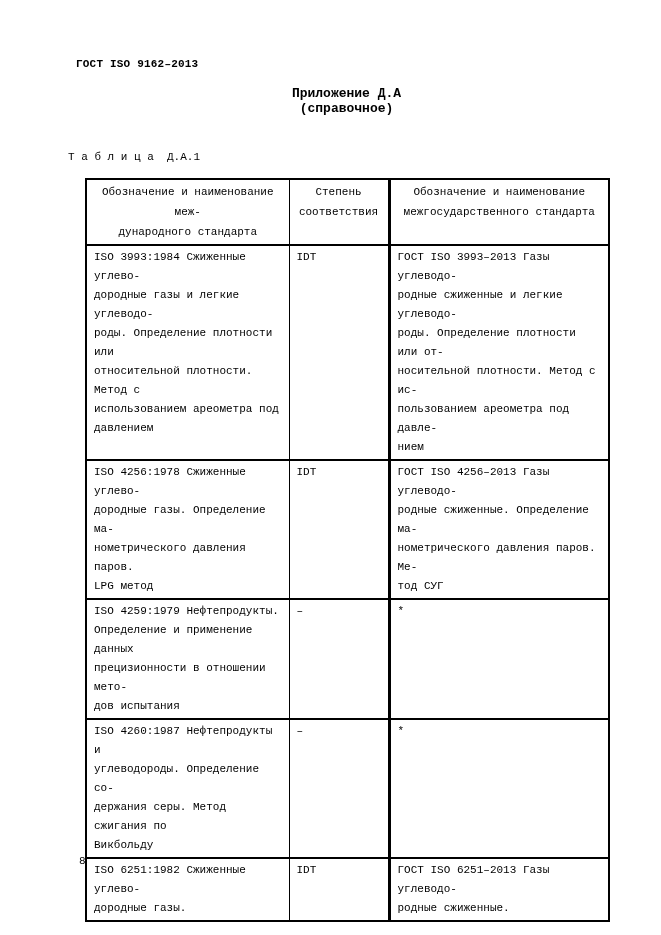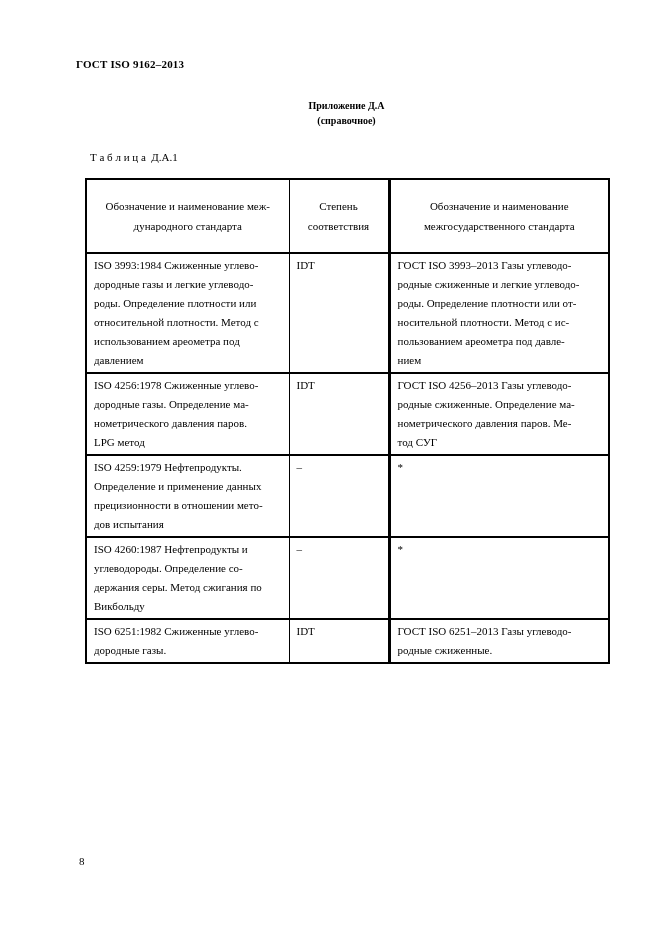--- a/index.html
+++ b/index.html
@@ -3,52 +3,52 @@
 <meta charset="utf-8">
 <style>
   * { margin: 0; padding: 0; box-sizing: border-box; }
   html, body { background: #ffffff; }
   body { width: 661px; height: 935px; }
   .page {
     position: relative;
     width: 661px;
     height: 935px;
     background: #ffffff;
-    font-family: Liberation Serif, serif;
+    font-family: Liberation Mono, monospace;
     color: #000000;
   }
   .doc-code {
     position: absolute;
     left: 76px;
     top: 58px;
     font-size: 11px;
     font-weight: bold;
     letter-spacing: 0.2px;
   }
   .center-block {
     position: absolute;
     left: 85px;
     width: 523px;
     text-align: center;
     font-weight: bold;
     white-space: pre-line;
   }
   .appendix-block {
-    top: 98px;
-    font-size: 10px;
+    top: 86px;
+    font-size: 13px;
     line-height: 15px;
   }
   .section-title {
     top: 120px;
     font-size: 11.5px;
     line-height: 14.5px;
   }
   .table-label {
     position: absolute;
-    left: 90px;
+    left: 68px;
     top: 151px;
     font-size: 11px;
     white-space: pre;
   }
   table.corr-table {
     position: absolute;
     left: 85px;
     top: 178px;
     width: 523px;
     border-collapse: collapse;
@@ -58,21 +58,21 @@
   table.corr-table td {
     border: 2px solid #000000;
     font-size: 11px;
     font-weight: normal;
     vertical-align: top;
     white-space: pre-line;
   }
   table.corr-table th {
     text-align: center;
     line-height: 20px;
-    padding: 16px 4px;
+    padding: 2px 4px;
   }
   table.corr-table td {
     line-height: 19px;
     padding: 2px 6px 2px 7px;
     text-align: left;
   }
   
   table.corr-table th:nth-child(1), table.corr-table td:nth-child(1) { border-right-width: 1px; }
   table.corr-table th:nth-child(2), table.corr-table td:nth-child(2) { border-left-width: 1px; border-right-width: 3px; }
   table.corr-table th:nth-child(3), table.corr-table td:nth-child(3) { border-left-width: 3px; }

